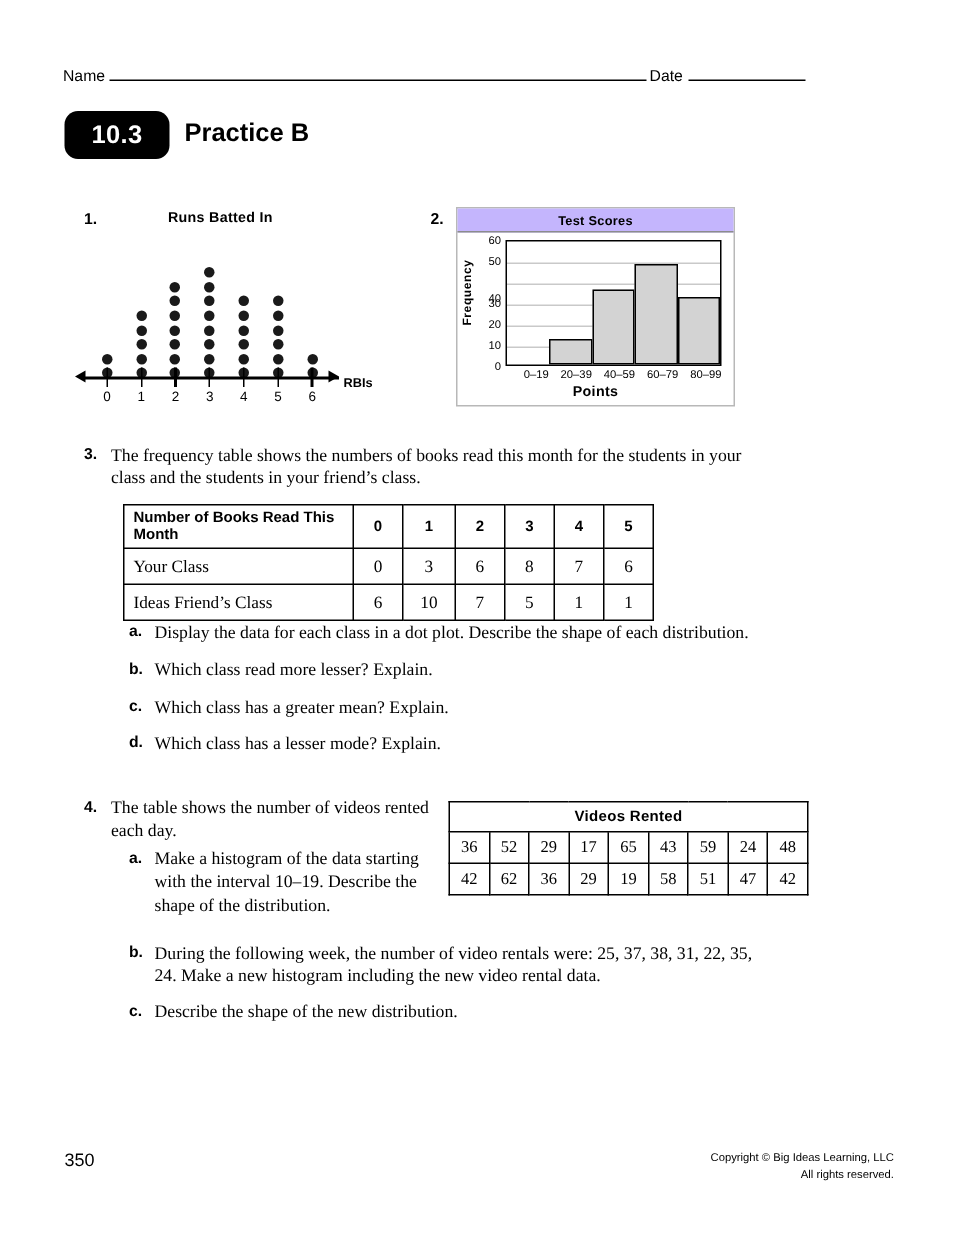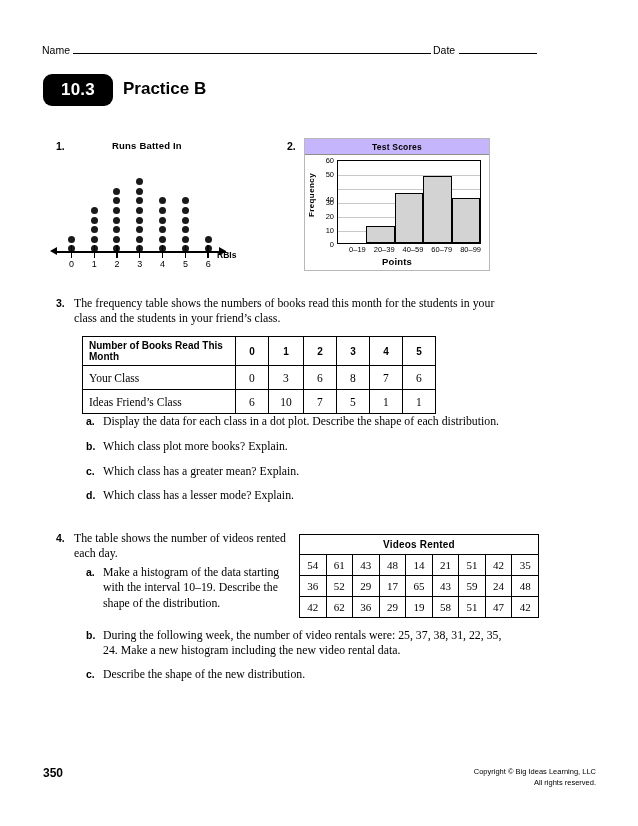--- a/index.html
+++ b/index.html
@@ -65,21 +65,21 @@
     position:absolute; left:219px; top:247px;
     width:0; height:0; border-top:4.5px solid transparent; border-bottom:4.5px solid transparent;
     border-left:7px solid #000;
   }
   .dp-ticks { position:absolute; left:60px; top:245px; width:160px; height:13px; display:flex; }
   .dp-tick-cell { width:22.8px; display:flex; justify-content:center; }
   .dp-tick { width:1.4px; height:13px; background:#000; }
   .dp-labels { position:absolute; left:60px; top:259px; width:160px; display:flex;
                font-family:"Liberation Sans", sans-serif; font-size:9px; }
   .dp-label-cell { width:22.8px; text-align:center; }
-  .dp-axis-name { position:absolute; left:217px; top:250px; font-family:"Liberation Sans", sans-serif; font-size:8.5px; font-weight:bold; }
+  .dp-axis-name { position:absolute; left:229px; top:250px; font-family:"Liberation Sans", sans-serif; font-size:8.5px; font-weight:bold; }
 
   
   .p2-num { position:absolute; left:287px; top:140px; font-family:"Liberation Sans", sans-serif; font-size:10.5px; font-weight:bold; }
   .hist-frame {
     position:absolute; left:304px; top:138px; width:186px; height:133px;
     border:1px solid #b8b8b8; background:#fff; box-sizing:border-box;
   }
   .hist-titlebar {
     position:absolute; left:0; top:0; width:100%; height:16px;
     background:#c4b5fd; border-bottom:1px solid #8c8c8c; box-sizing:border-box;
@@ -149,21 +149,21 @@
     font-size:10px; font-weight:bold; text-align:center; height:17px; letter-spacing:0.2px;
   }
   .vtable td { border:1px solid #000; text-align:center; height:18px; width:26.6px; }
 
   .p4b { position:absolute; left:86px; top:628px; width:430px; }
   .p4c { position:absolute; left:86px; top:667px; width:430px; }
 
   
   .footer-page {
     position:absolute; left:43px; top:766px;
-    font-family:"Liberation Sans", sans-serif; font-size:12px; font-weight:bold;
+    font-family:"Liberation Sans", sans-serif; font-size:12px; font-weight:normal;
   }
   .footer-left {
     position:absolute; left:70px; top:766px;
     font-family:"Liberation Sans", sans-serif; font-size:9.5px; font-weight:bold; line-height:1.35;
   }
   .footer-right {
     position:absolute; right:42px; top:767px; text-align:right;
     font-family:"Liberation Sans", sans-serif; font-size:7.5px; line-height:1.45;
   }
 </style>
@@ -366,21 +366,21 @@
       </tbody>
   </table>
 
   <div class="sublist" id="p3-parts">
       <div class="sub-row">
         <div class="sub-letter">a.</div>
         <div class="sub-body">Display the data for each class in a dot plot. Describe the shape of each distribution.</div>
       </div>
       <div class="sub-row">
         <div class="sub-letter">b.</div>
-        <div class="sub-body">Which class plot more books? Explain.</div>
+        <div class="sub-body">Which class read more lesser? Explain.</div>
       </div>
       <div class="sub-row">
         <div class="sub-letter">c.</div>
         <div class="sub-body">Which class has a greater mean? Explain.</div>
       </div>
       <div class="sub-row">
         <div class="sub-letter">d.</div>
         <div class="sub-body">Which class has a lesser mode? Explain.</div>
       </div>
     </div>
@@ -399,31 +399,20 @@
     </div>
   </div>
 
   <table class="vtable">
     <thead>
       <tr>
         <th class="vhdr" id="vtable-head" colspan="9">Videos Rented</th>
       </tr>
     </thead>
     <tbody id="vtable-body">
-        <tr>
-          <td>54</td>
-          <td>61</td>
-          <td>43</td>
-          <td>48</td>
-          <td>14</td>
-          <td>21</td>
-          <td>51</td>
-          <td>42</td>
-          <td>35</td>
-        </tr>
         <tr>
           <td>36</td>
           <td>52</td>
           <td>29</td>
           <td>17</td>
           <td>65</td>
           <td>43</td>
           <td>59</td>
           <td>24</td>
           <td>48</td>

